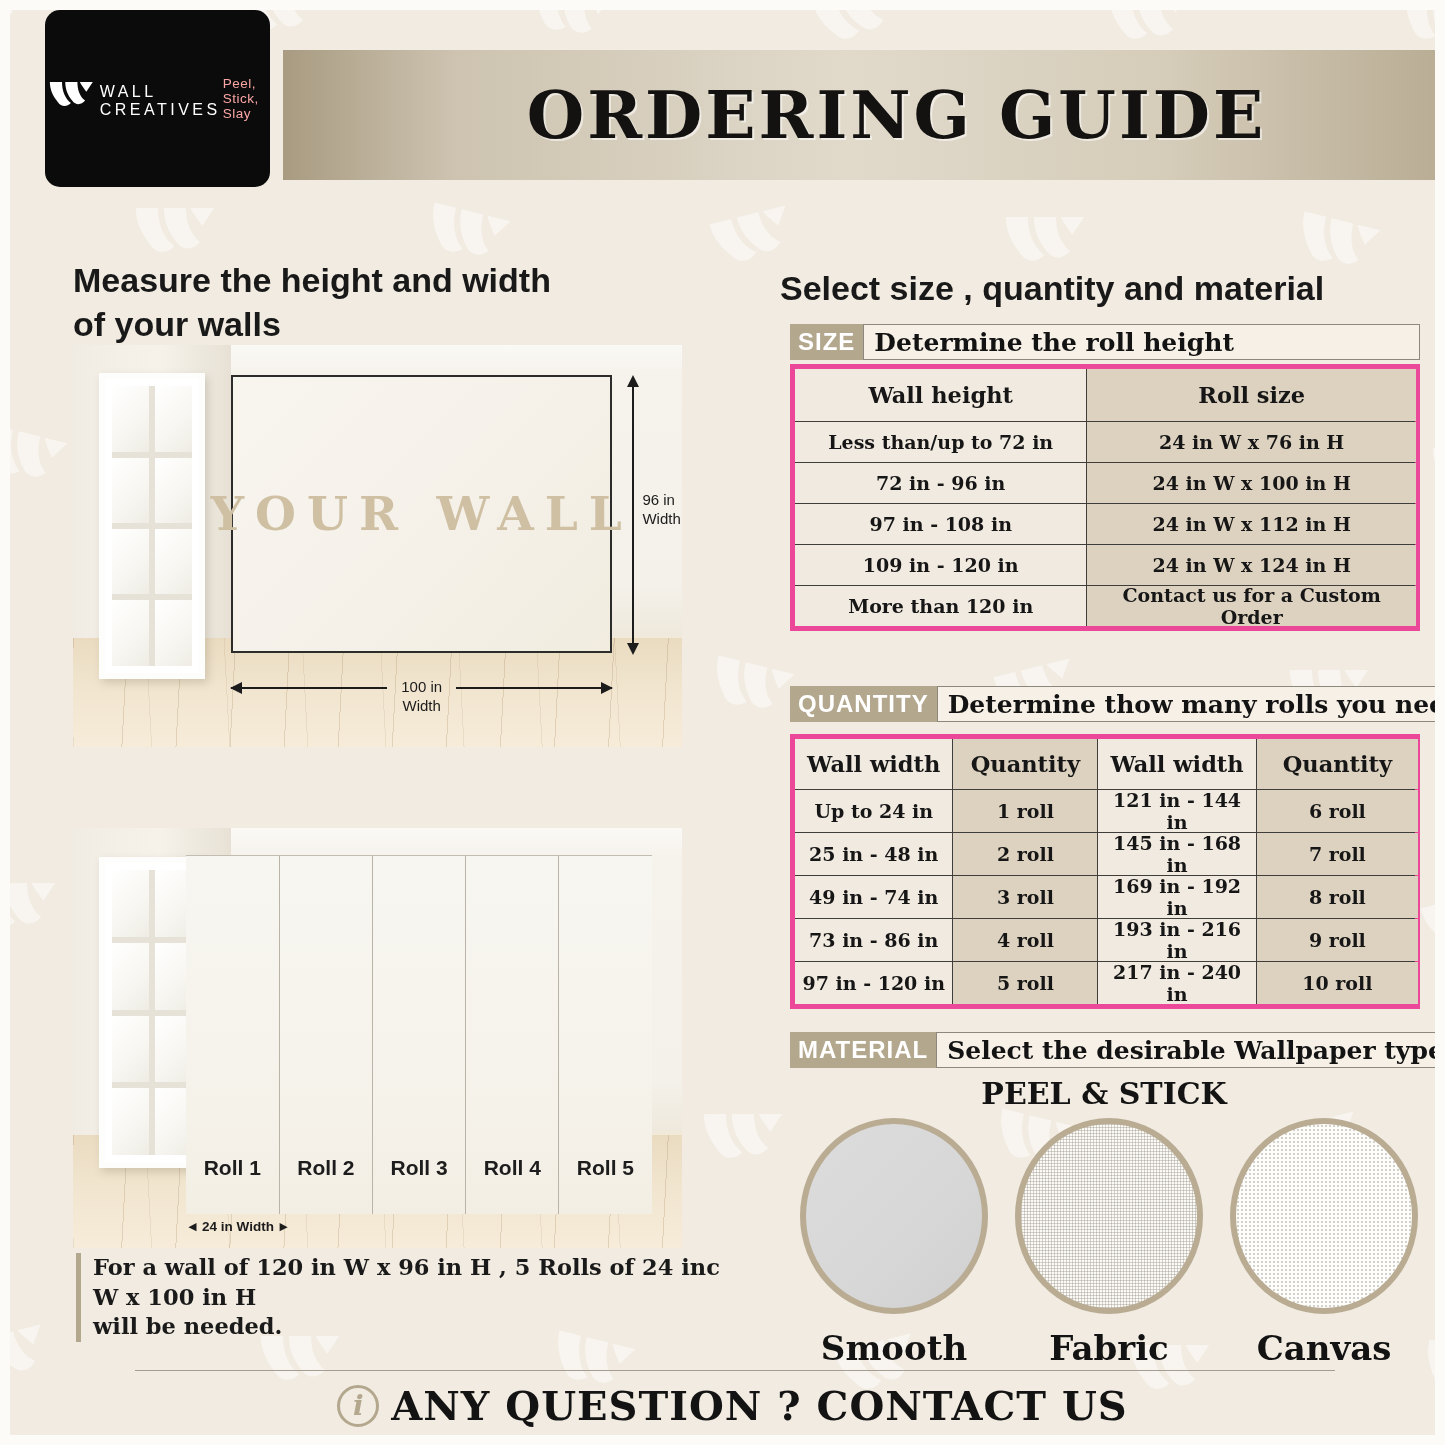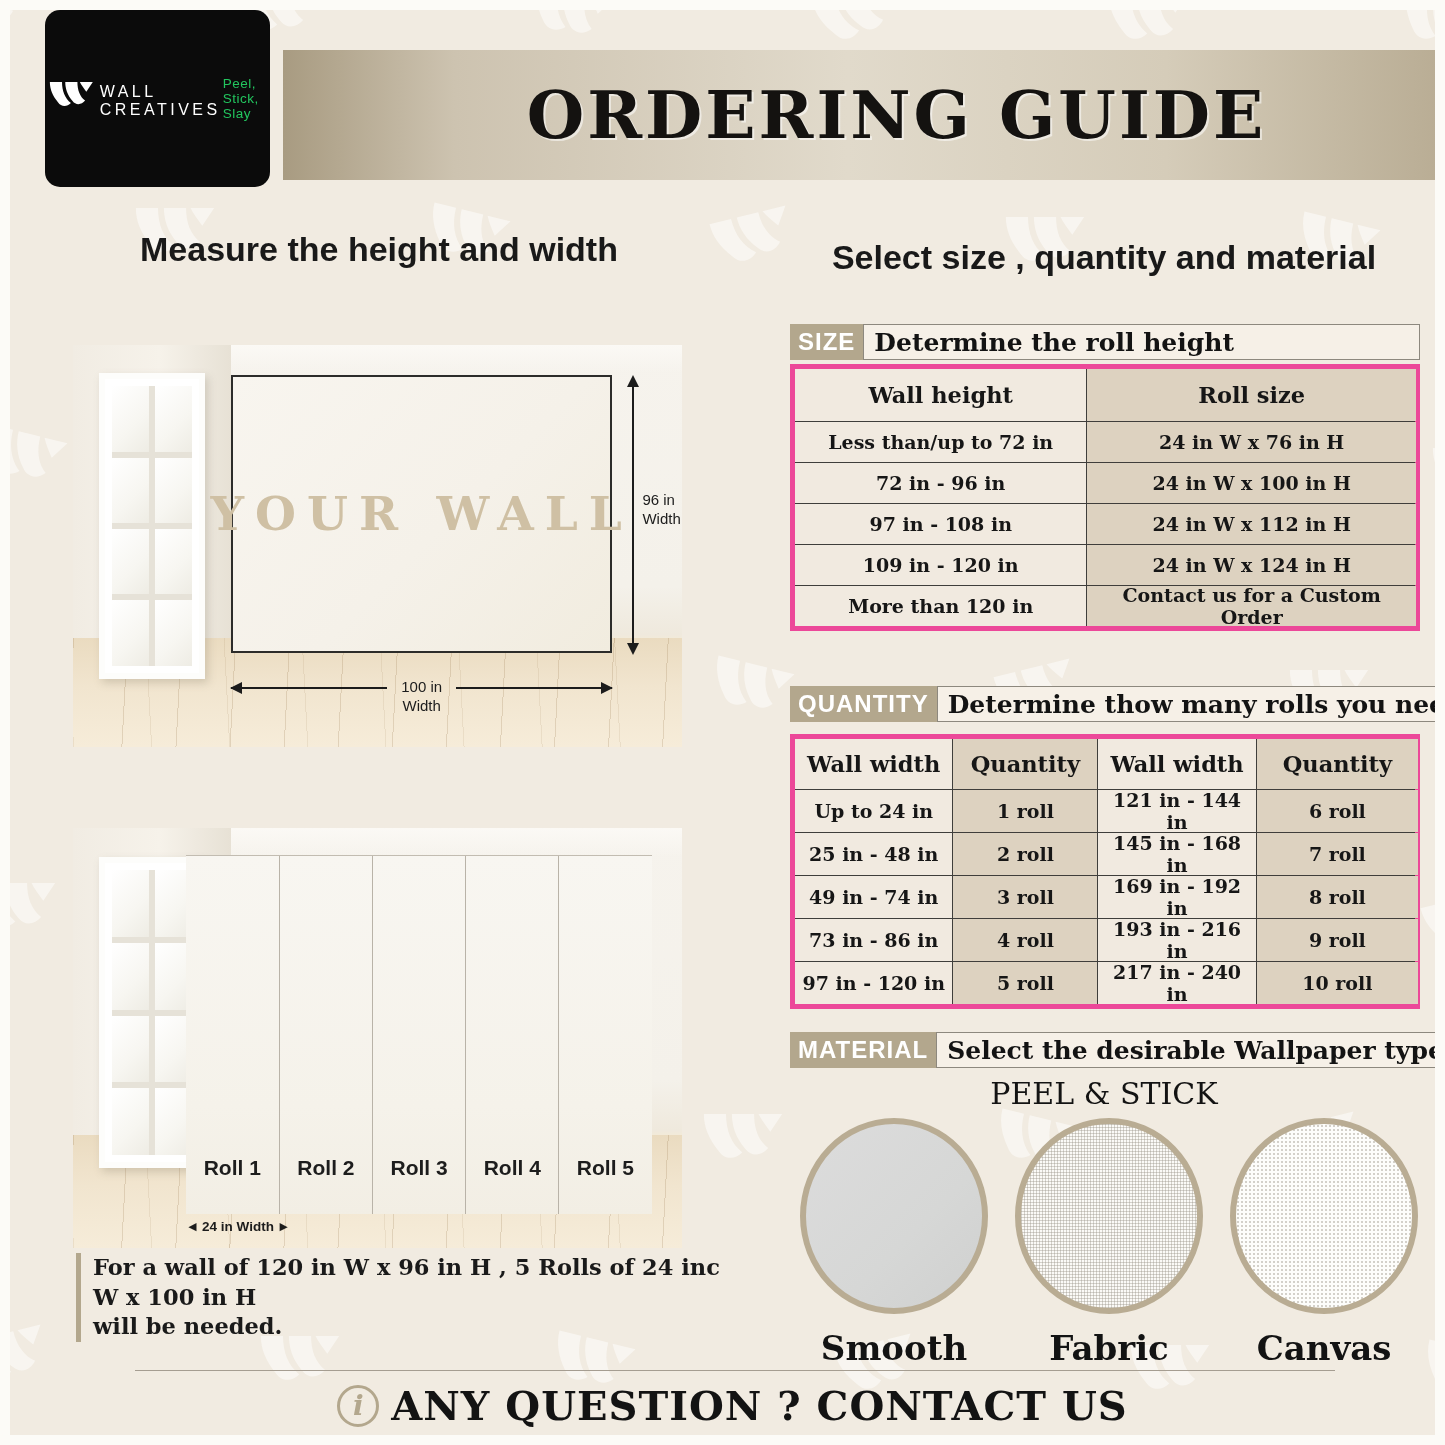--- a/index.html
+++ b/index.html
@@ -9,31 +9,31 @@
           border:10px solid #fcfbf7; overflow:hidden; }
   .pattern-layer { position:absolute; inset:0; z-index:0; pointer-events:none; overflow:hidden; }
   .pattern-layer svg { position:absolute; opacity:.5; }
   .layer { position:absolute; z-index:1; }
 
   
   .logo-box { left:35px; top:0px; width:225px; height:177px; background:#0b0b0b;
               display:flex; align-items:center; justify-content:center; gap:2px;border-radius:15px; }
   .logo-box svg { width:118px; height:86px; }
   .brand-name { color:#fff; font-size:16px; letter-spacing:3.5px; margin-top:4px; font-weight:400; }
-  .brand-tagline { color:#22c55e; font-size:13.5px; letter-spacing:.5px; }
+  .brand-tagline { color:#fca5a5; font-size:13.5px; letter-spacing:.5px; }
 
   
   .banner { left:273px; top:40px; width:1227px; height:130px;
             background:linear-gradient(90deg,#a89b81 0%,#cdc3b0 14%,#e1dacb 46%,#d5ccb9 72%,#b2a58b 100%);
             display:flex; align-items:center; justify-content:center; }
   .banner h1 { font-family:"DejaVu Serif", serif; font-weight:bold; font-size:66px; color:#141210;
                letter-spacing:3px; text-shadow:2px 2px 0 rgba(255,255,255,.55); white-space:nowrap; }
 
   
-  .col-heading { font-weight:bold; font-size:34px; color:#191919; text-align:center; line-height:1.28; }
+  .col-heading { font-weight:bold; font-size:34px; color:#191919; line-height:1.28;margin-top:31px; }
   .left-heading { left:63px; top:218px; width:612px; }
   .right-heading { left:770px; top:226px; width:648px; }
 
   
   .room { background:linear-gradient(180deg,#f6f3ed 0%,#f4f1ea 60%,#efe9dd 72%,#f2ead9 73%,#f2e6d0 73.5%); overflow:hidden; }
   .room .floor { position:absolute; left:0; right:0; bottom:0; height:27%;
                  background:linear-gradient(180deg,#eadbc0 0%,#f1e5cf 45%,#f6ecd9 100%); }
   .room .floor:before { content:""; position:absolute; inset:0;
                  background:repeating-linear-gradient(93deg, rgba(150,118,76,.22) 0 1px, transparent 1px 54px),
                             repeating-linear-gradient(87deg, rgba(150,118,76,.12) 0 1px, transparent 1px 78px); }
@@ -103,21 +103,21 @@
   .quantity-table { left:780px; top:724px; width:630px; grid-template-columns:25.4% 23.2% 25.4% 26%;
                 grid-template-rows:50px repeat(5,42px); }
   .cell { display:flex; align-items:center; justify-content:center; text-align:center;
           font-family:"DejaVu Serif", serif; font-weight:bold; color:#161616; font-size:19px; padding:2px 4px; }
   .cell.head { font-size:22.5px; }
   .cell.light { background:#f1eae0; }
   .cell.tan { background:#ddd2c0; }
 
   
   .peel-stick { left:780px; top:1066px; width:628px; text-align:center;
-                font-family:"DejaVu Serif", serif; font-weight:normal; font-size:30px; color:#131313; }
+                font-family:"DejaVu Serif", serif; font-weight:bold; font-size:30px; color:#131313; }
   .materials { left:788px; top:1108px; width:622px; display:flex; justify-content:space-between; }
   .material { display:flex; flex-direction:column; align-items:center; width:192px; }
   .swatch { width:188px; height:196px; border-radius:50%; border:6px solid #b9ac93; }
   .swatch.smooth { background:linear-gradient(135deg,#dcdcdc 0%,#d6d7d6 60%,#cfd0cf 100%); }
   .swatch.fabric { background-color:#fbfaf7;
       background-image:repeating-linear-gradient(0deg, rgba(150,144,132,.38) 0 1px, transparent 1px 3px),
                        repeating-linear-gradient(90deg, rgba(150,144,132,.38) 0 1px, transparent 1px 3px); }
   .swatch.canvas { background-color:#fdfdfb;
       background-image:radial-gradient(circle, rgba(160,154,142,.45) 1px, transparent 1.3px);
       background-size:4px 4px; }
@@ -344,20 +344,21 @@
     <div class="brand-name">WALL CREATIVES</div>
     <div class="brand-tagline">Peel, Stick, Slay</div>
   </div>
 
   <div class="layer banner">
     <h1>ORDERING GUIDE</h1>
   </div>
 
   <div class="layer col-heading left-heading">
     <div>Measure the height and width</div>
+    <div>of your walls</div>
   </div>
 
   <div class="layer room" style="left:63px; top:335px; width:609px; height:402px;">
     <div class="ceiling-shade"></div>
     <div class="sidewall"></div>
     <div class="floor"></div>
     <div class="window">
       <div class="panes">
         <div class="pane"></div>
           <div class="pane"></div>

